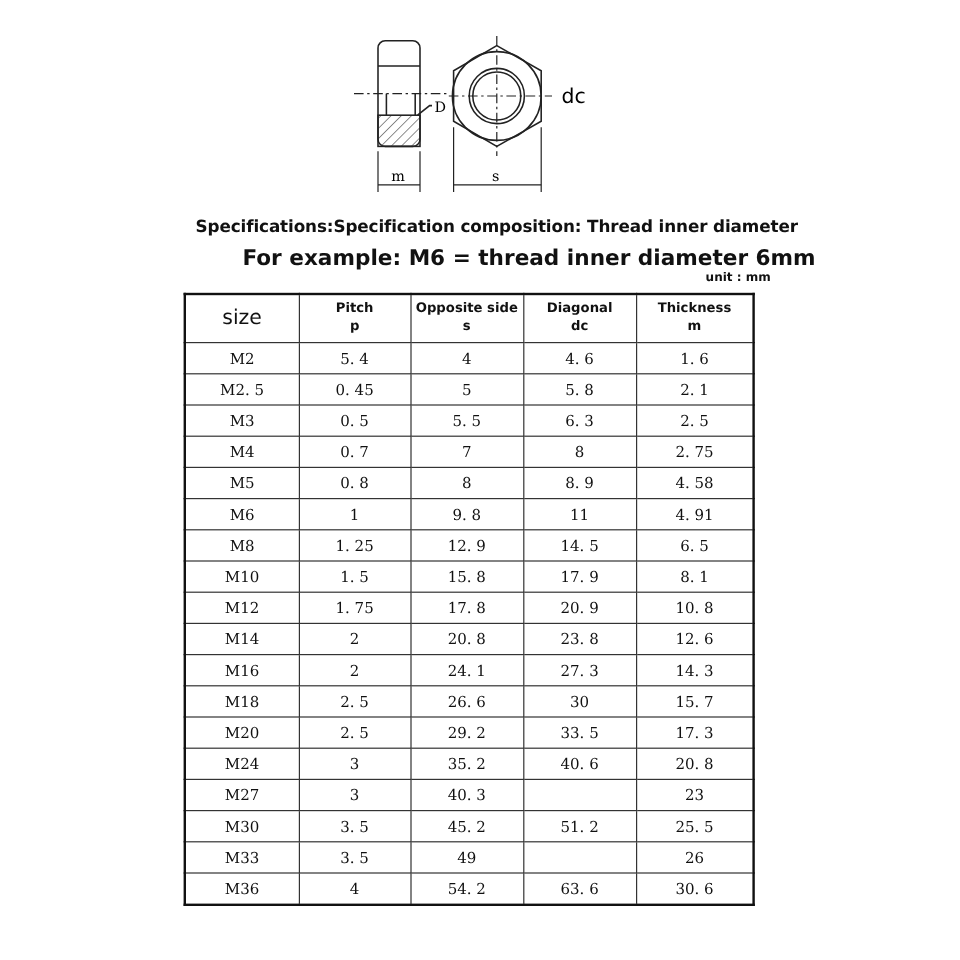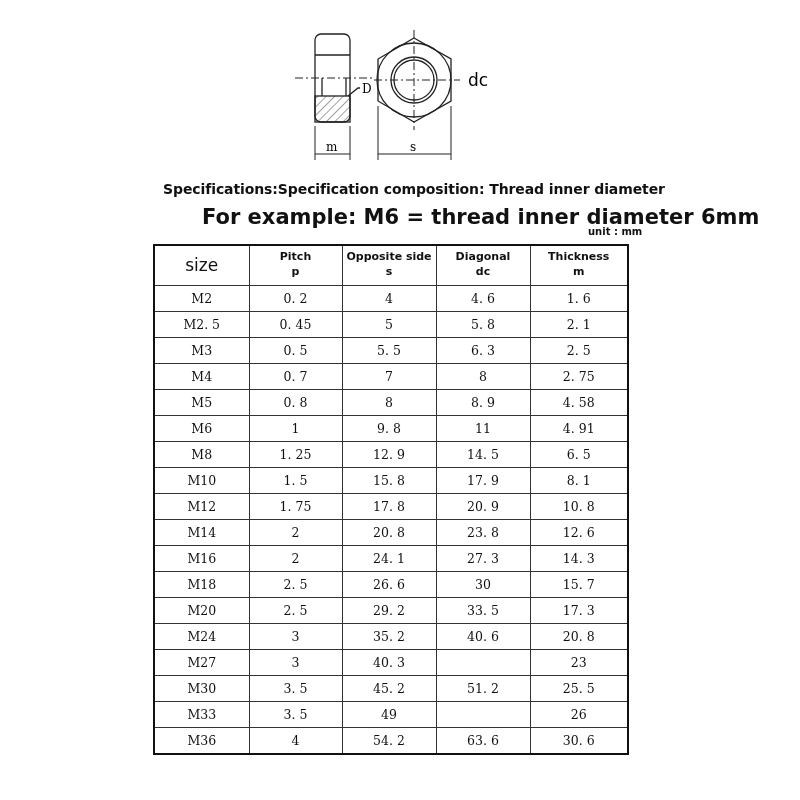--- a/index.html
+++ b/index.html
@@ -1,19 +1,19 @@
 <!DOCTYPE html>
 <html><head>
   <meta charset="utf-8">
   <style>
     html, body { margin: 0; padding: 0; background: #ffffff; }
     body { width: 800px; height: 800px; position: relative; overflow: hidden; font-family: "DejaVu Sans", sans-serif; color: #111; }
     #diagram { position: absolute; left: 290px; top: 30px; width: 240px; height: 145px; }
     .line1 { position: absolute; left: 163px; top: 181px; font-size: 14px; font-weight: bold; letter-spacing: -0.1px; white-space: nowrap; }
-    .line2 { position: absolute; left: 202px; top: 205px; font-size: 21px; font-weight: bold; white-space: nowrap; }
+    .line2 { position: absolute; left: 202px; top: 205px; font-size: 18px; font-weight: bold; white-space: nowrap; }
     .unit { position: absolute; left: 556px; top: 226px; font-size: 10px; font-weight: bold; white-space: nowrap; margin-left: 32px; }
     table.spec { position: absolute; left: 153px; top: 244px; width: 474px; border-collapse: collapse; border: 2px solid #111; table-layout: fixed; }
     table.spec td, table.spec th { border: 1px solid #333; text-align: center; padding: 0; }
     table.spec th { height: 36px; font-weight: bold; font-size: 11px; vertical-align: top; line-height: 15px; padding-top: 3px; }
     table.spec th.size-h { font-size: 17px; font-weight: normal; vertical-align: middle; padding-top: 0; }
     table.spec td { height: 25px; font-family: "DejaVu Serif", serif; font-size: 12.5px; }
     col.c0 { width: 95px; } col.c1 { width: 93px; } col.c2 { width: 94px; } col.c3 { width: 94px; } col.c4 { width: 98px; }
   </style>
 </head>
 <body>
@@ -84,21 +84,21 @@
         </th>
       <th>
           <div>Thickness</div>
           <div>m</div>
         </th>
     </tr>
   </thead>
   <tbody id="tbody">
       <tr>
         <td>M2</td>
-        <td>0. 2</td>
+        <td>5. 4</td>
         <td>4</td>
         <td>4. 6</td>
         <td>1. 6</td>
       </tr>
       <tr>
         <td>M2. 5</td>
         <td>0. 45</td>
         <td>5</td>
         <td>5. 8</td>
         <td>2. 1</td>

